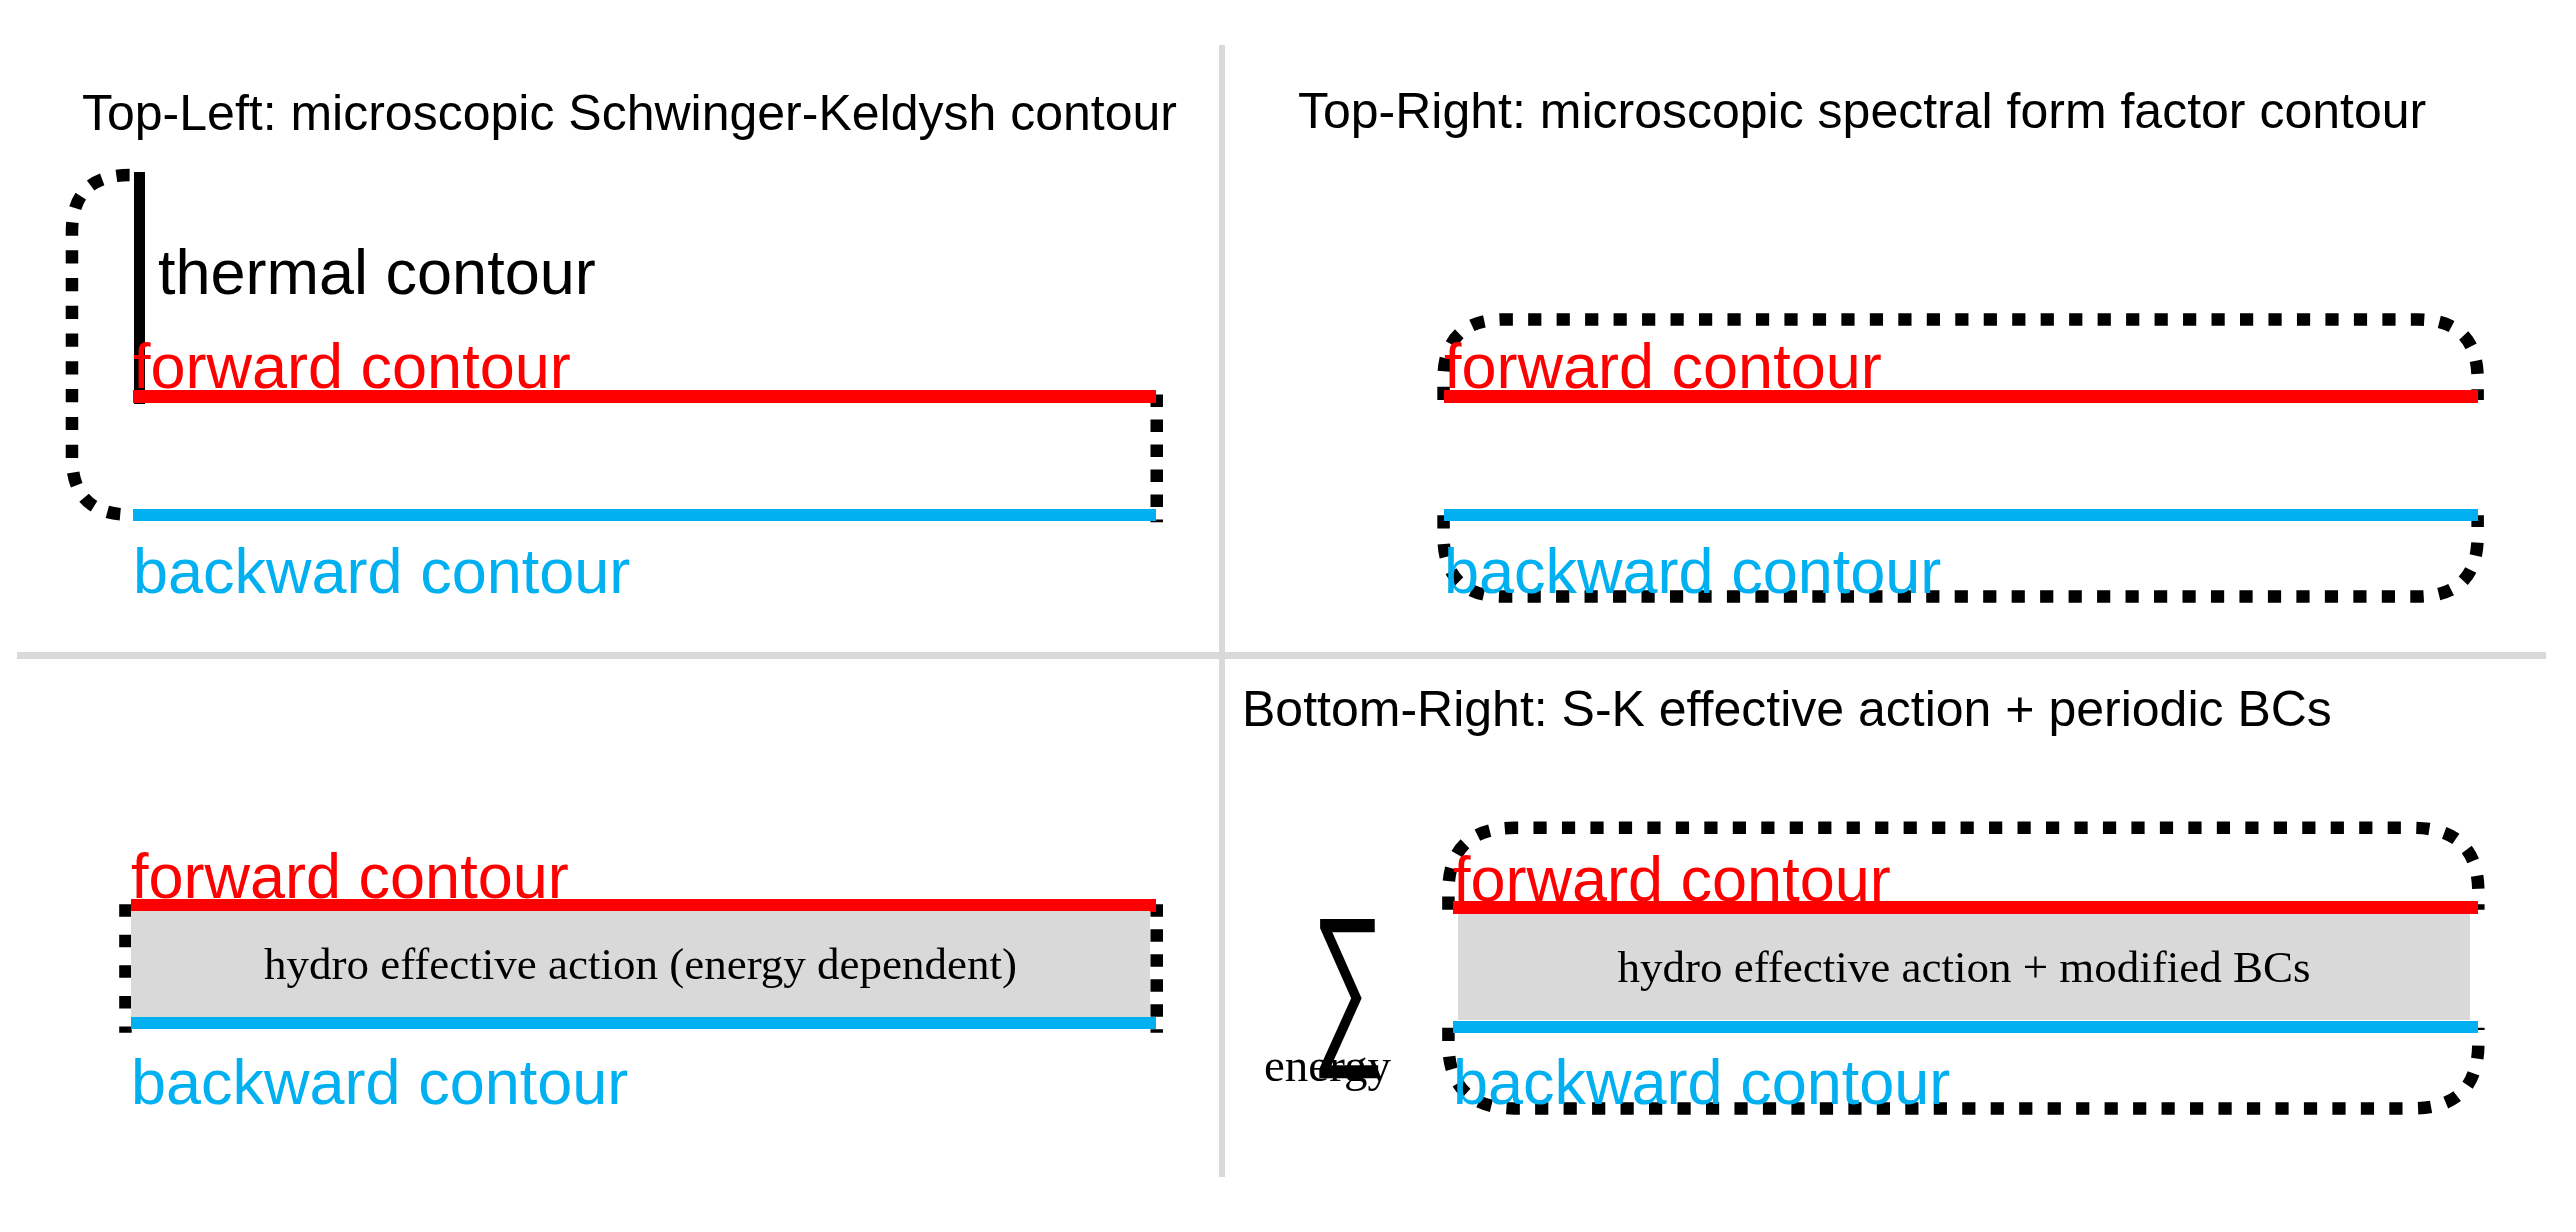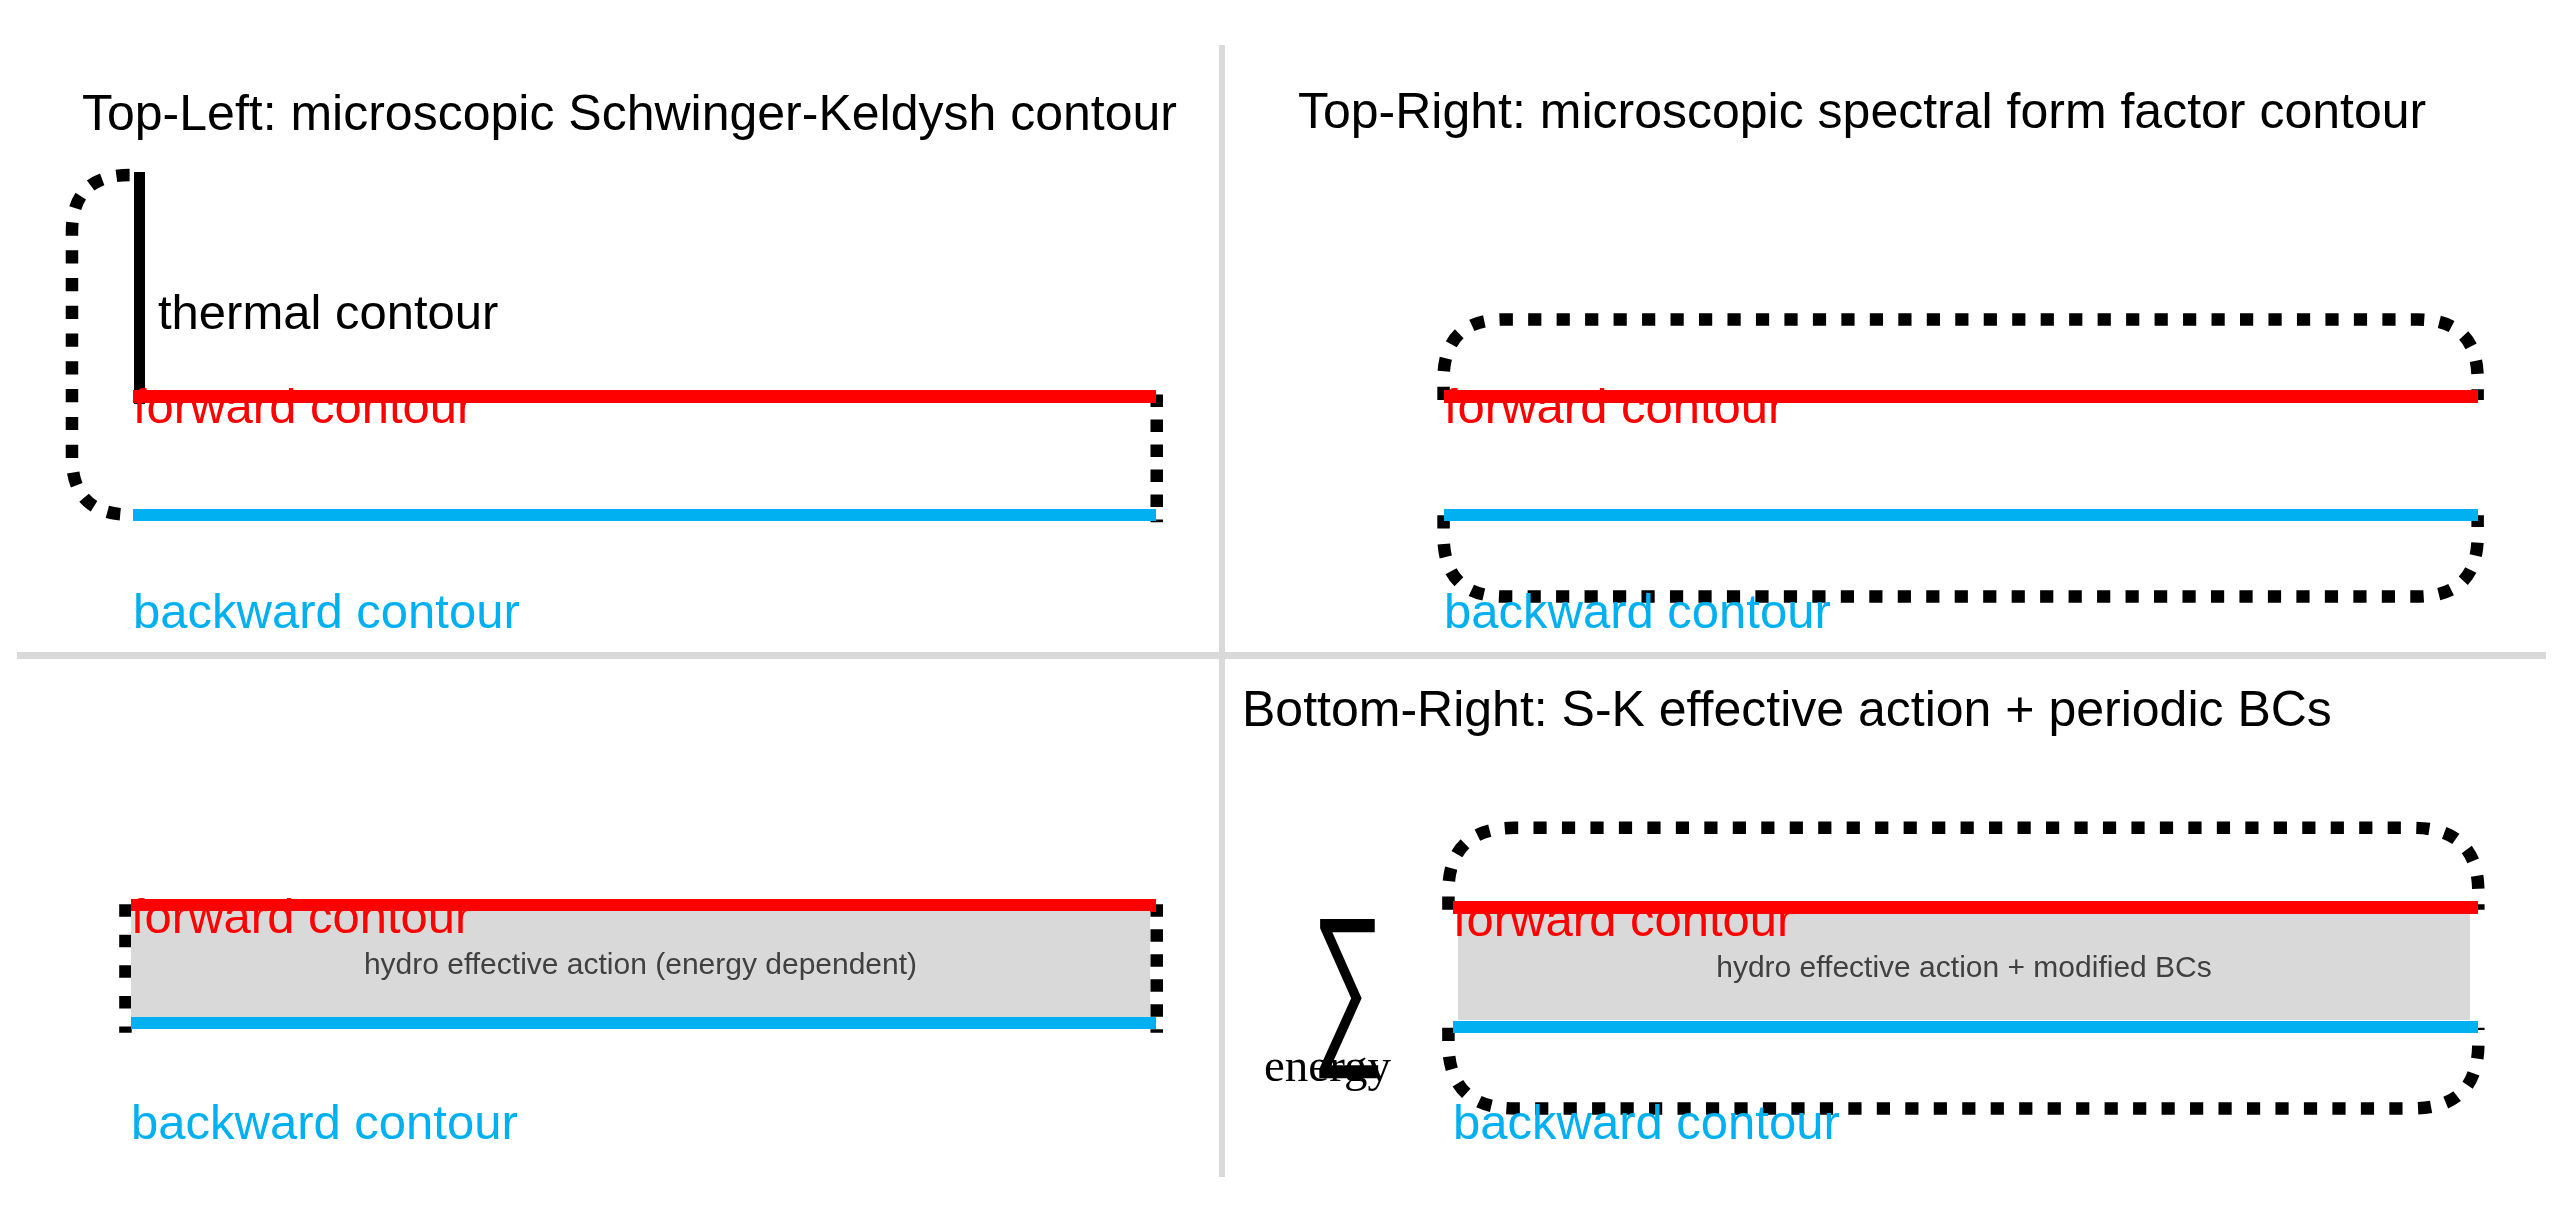--- a/index.html
+++ b/index.html
@@ -23,31 +23,32 @@
   }
   .solid { position: absolute; z-index: 2; }
   .txt {
     position: absolute;
     z-index: 3;
     line-height: 1;
     white-space: nowrap;
     color: #000000;
   }
   .title { font-size: 50px; }
-  .label { font-size: 49px; margin-top: 47px; }
+  .label { font-size: 63px; }
   .centered { text-align: left; }
   .boxtext {
     position: absolute;
     z-index: 3;
     display: flex;
     align-items: center;
     justify-content: center;
-    font-size: 30px;
-    color: #404040;
+    font-size: 45px;
+    color: #000000;
     white-space: nowrap;
+    font-family: Liberation Serif, serif;
   }
   .sum-glyph {
     position: absolute;
     z-index: 3;
     font-size: 177px;
     line-height: 1;
     text-align: center;
     transform: scaleX(0.58);
     transform-origin: 50% 50%;
   }

